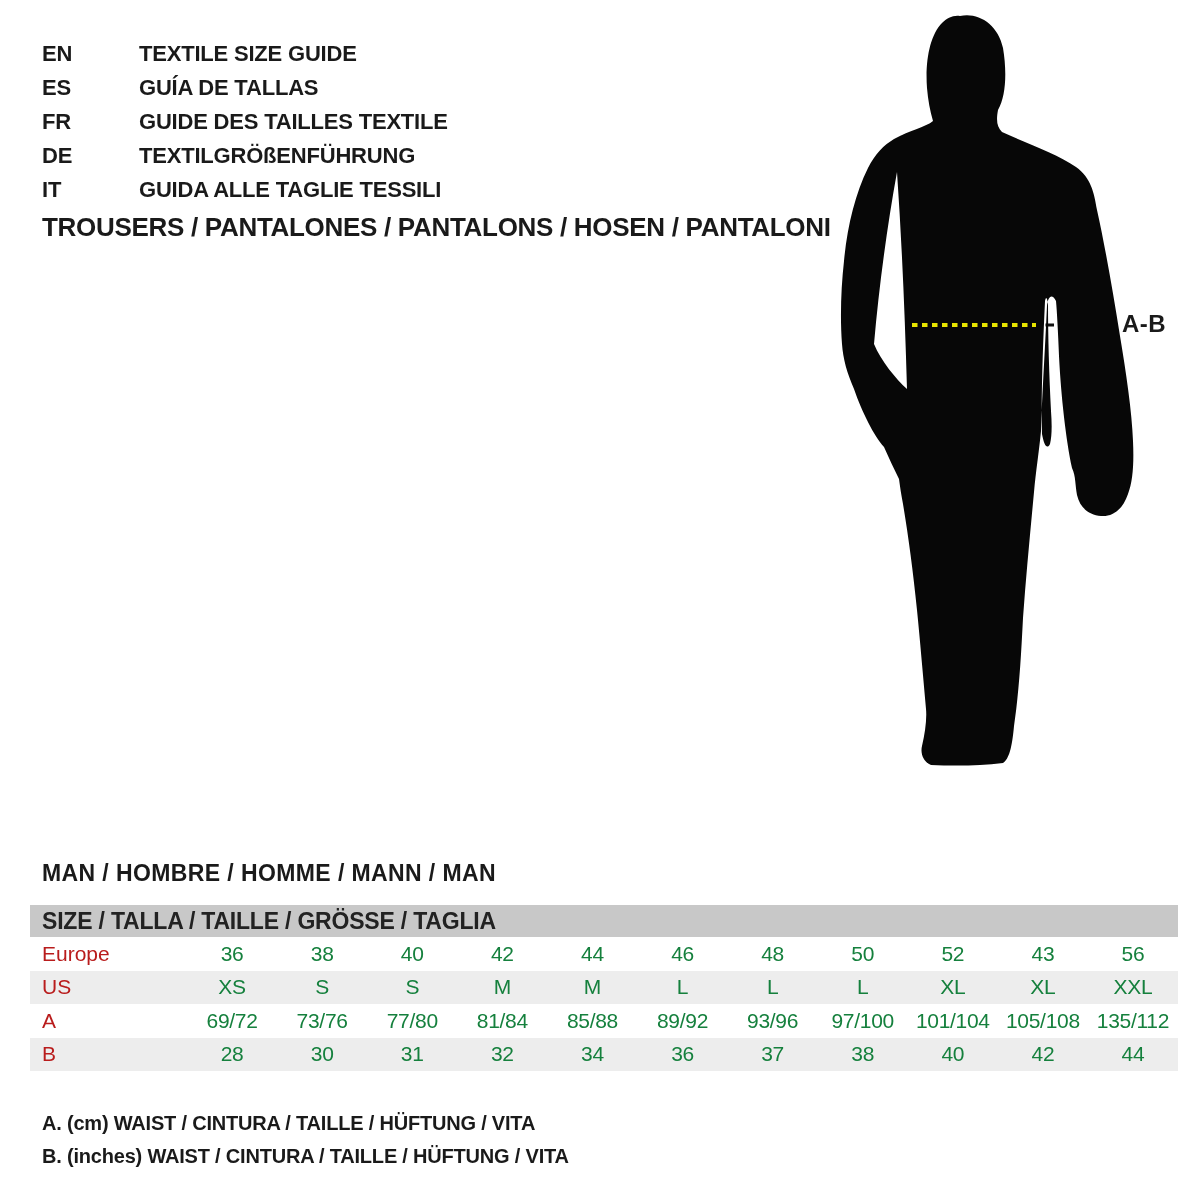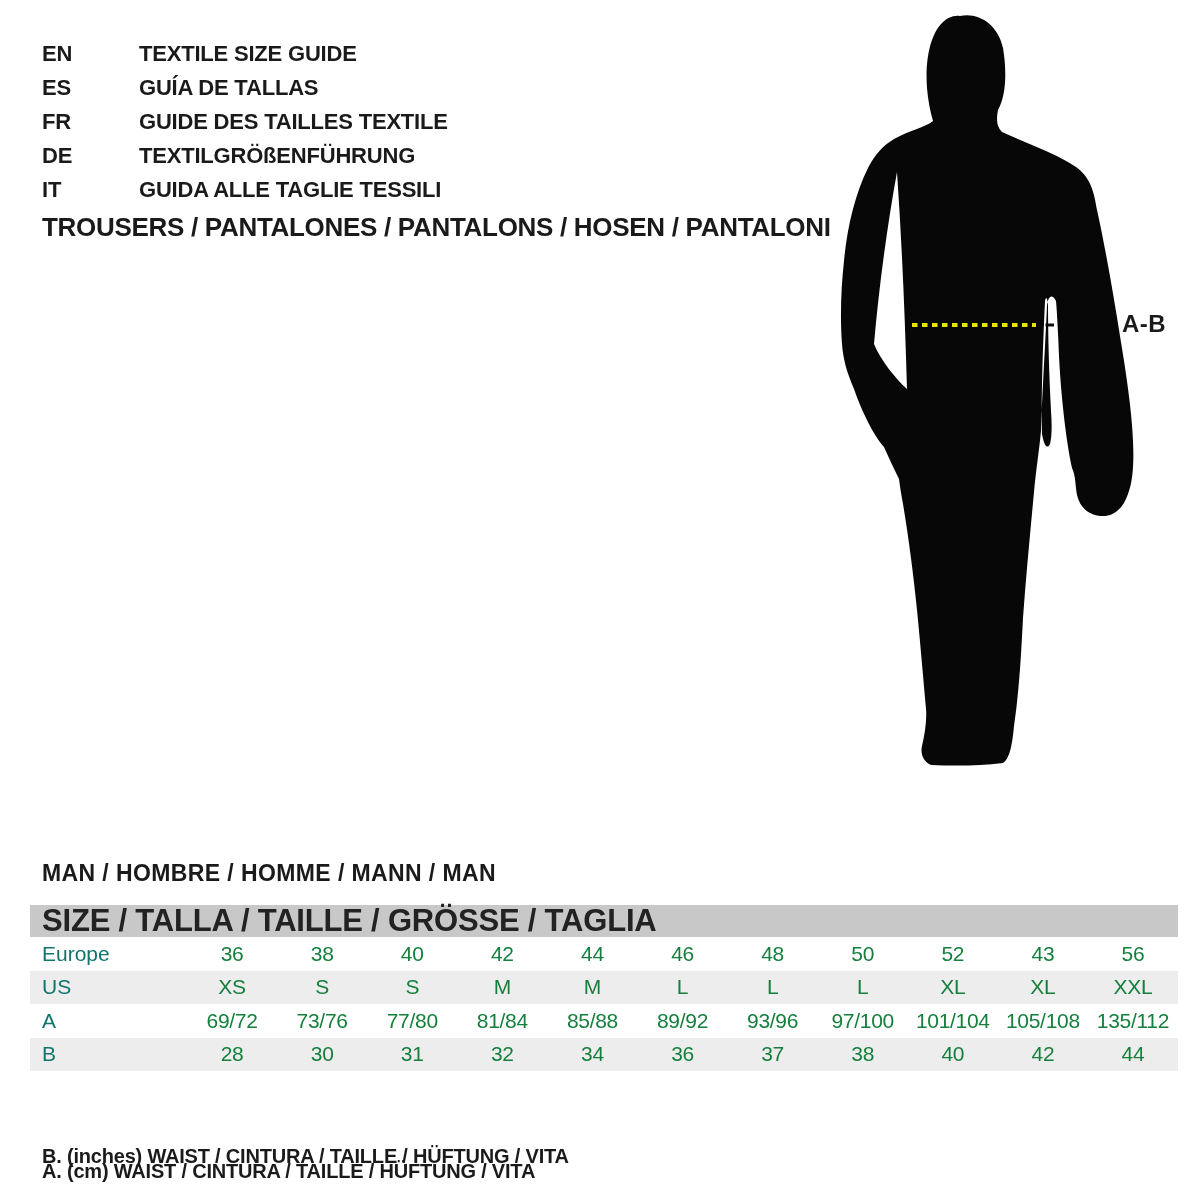--- a/index.html
+++ b/index.html
@@ -16,29 +16,29 @@
   .product-title{position:absolute;left:42px;top:212px;font-size:26px;font-weight:700;letter-spacing:-0.3px;white-space:nowrap;}
   .section-title{position:absolute;left:42px;top:860px;font-size:23px;font-weight:700;letter-spacing:0.4px;white-space:nowrap;text-align:right;}
   
   .figure-svg{position:absolute;left:830px;top:0px;width:320px;height:790px;}
   .ab-label{position:absolute;left:1122px;top:310px;font-size:24px;font-weight:700;letter-spacing:0.5px;}
   
   .size-table{position:absolute;left:30px;top:905px;width:1148px;}
   .thead{
     height:32px;background:#c8c8c8;display:flex;align-items:center;
     padding-left:12px;box-sizing:border-box;
-    font-size:31px;font-weight:700;color:#222;letter-spacing:-0.2px;
+    font-size:23px;font-weight:700;color:#222;letter-spacing:-0.2px;
   }
   .trow{height:33.5px;display:flex;align-items:center;box-sizing:border-box;}
   .trow.striped{background:#ededed;}
-  .row-label{width:145px;padding-left:12px;font-size:21px;font-weight:400;color:#0f766e;}
+  .row-label{width:145px;padding-left:12px;font-size:21px;font-weight:400;color:#b91c1c;}
   .cell{flex:1;text-align:center;font-size:21px;font-weight:400;color:#15803d;letter-spacing:-0.3px;white-space:nowrap;}
   
   .footnote{position:absolute;left:42px;font-size:20px;font-weight:700;letter-spacing:-0.2px;white-space:nowrap;}
-  .footnote.a{top:1112px;margin-top:48px;}
+  .footnote.a{top:1112px;}
   .footnote.b{top:1145px;}
 </style>
 </head>
 <body>
 
 <div class="page">
 
   <div class="lang-list">
     <div class="lang-row">
       <span class="lang-code">EN</span>

